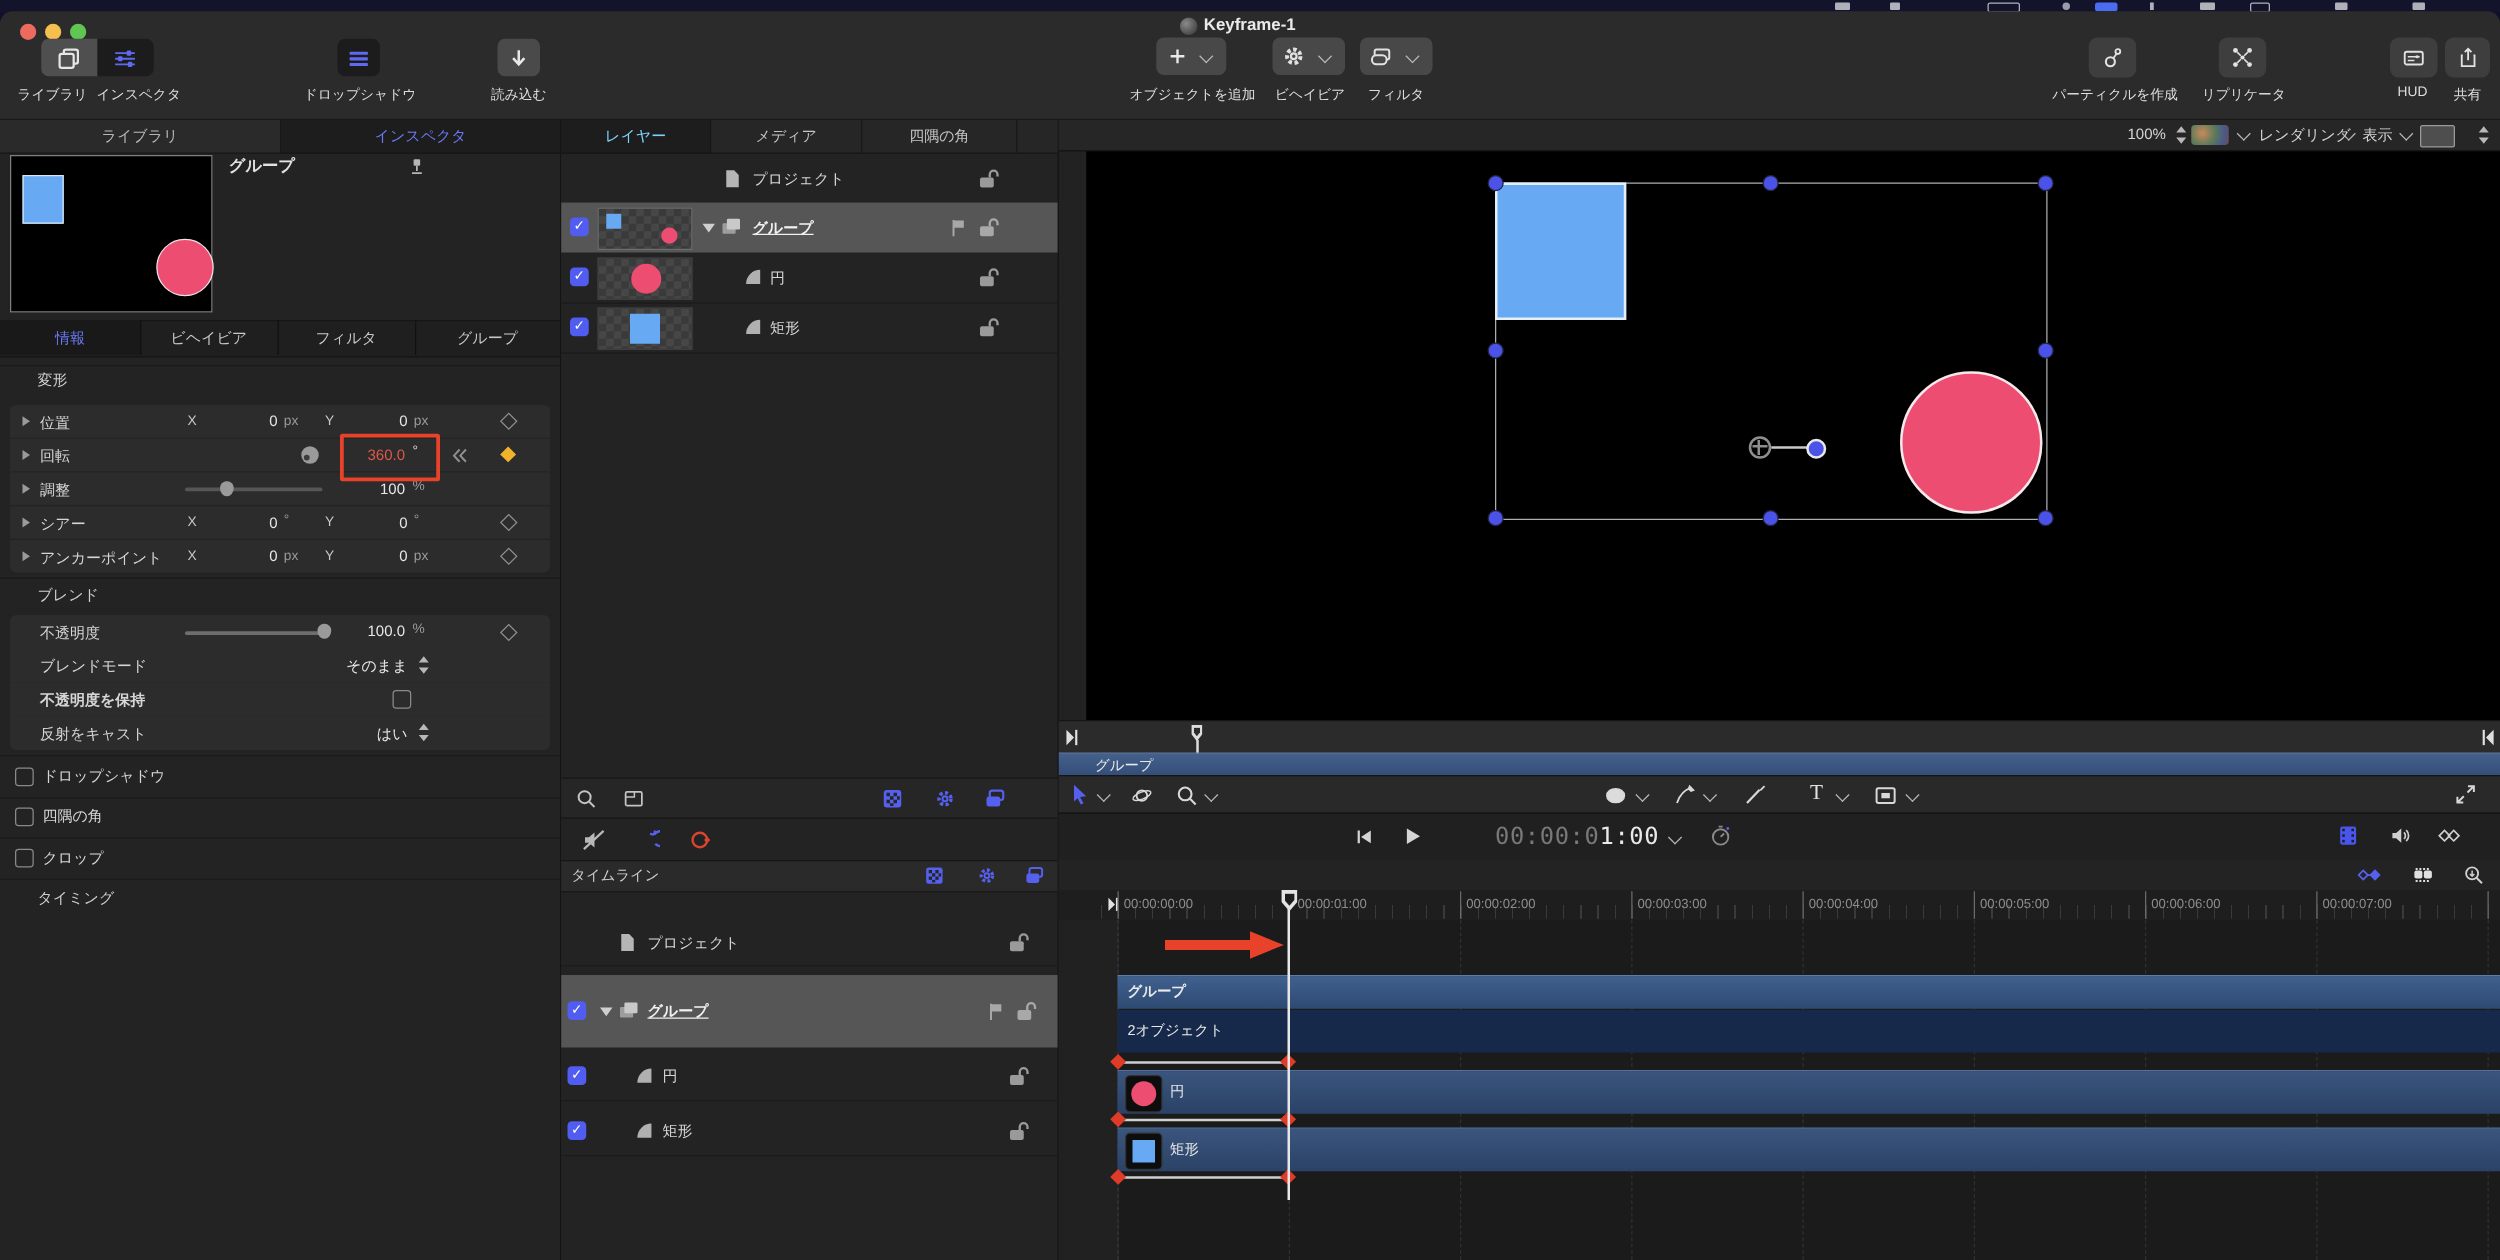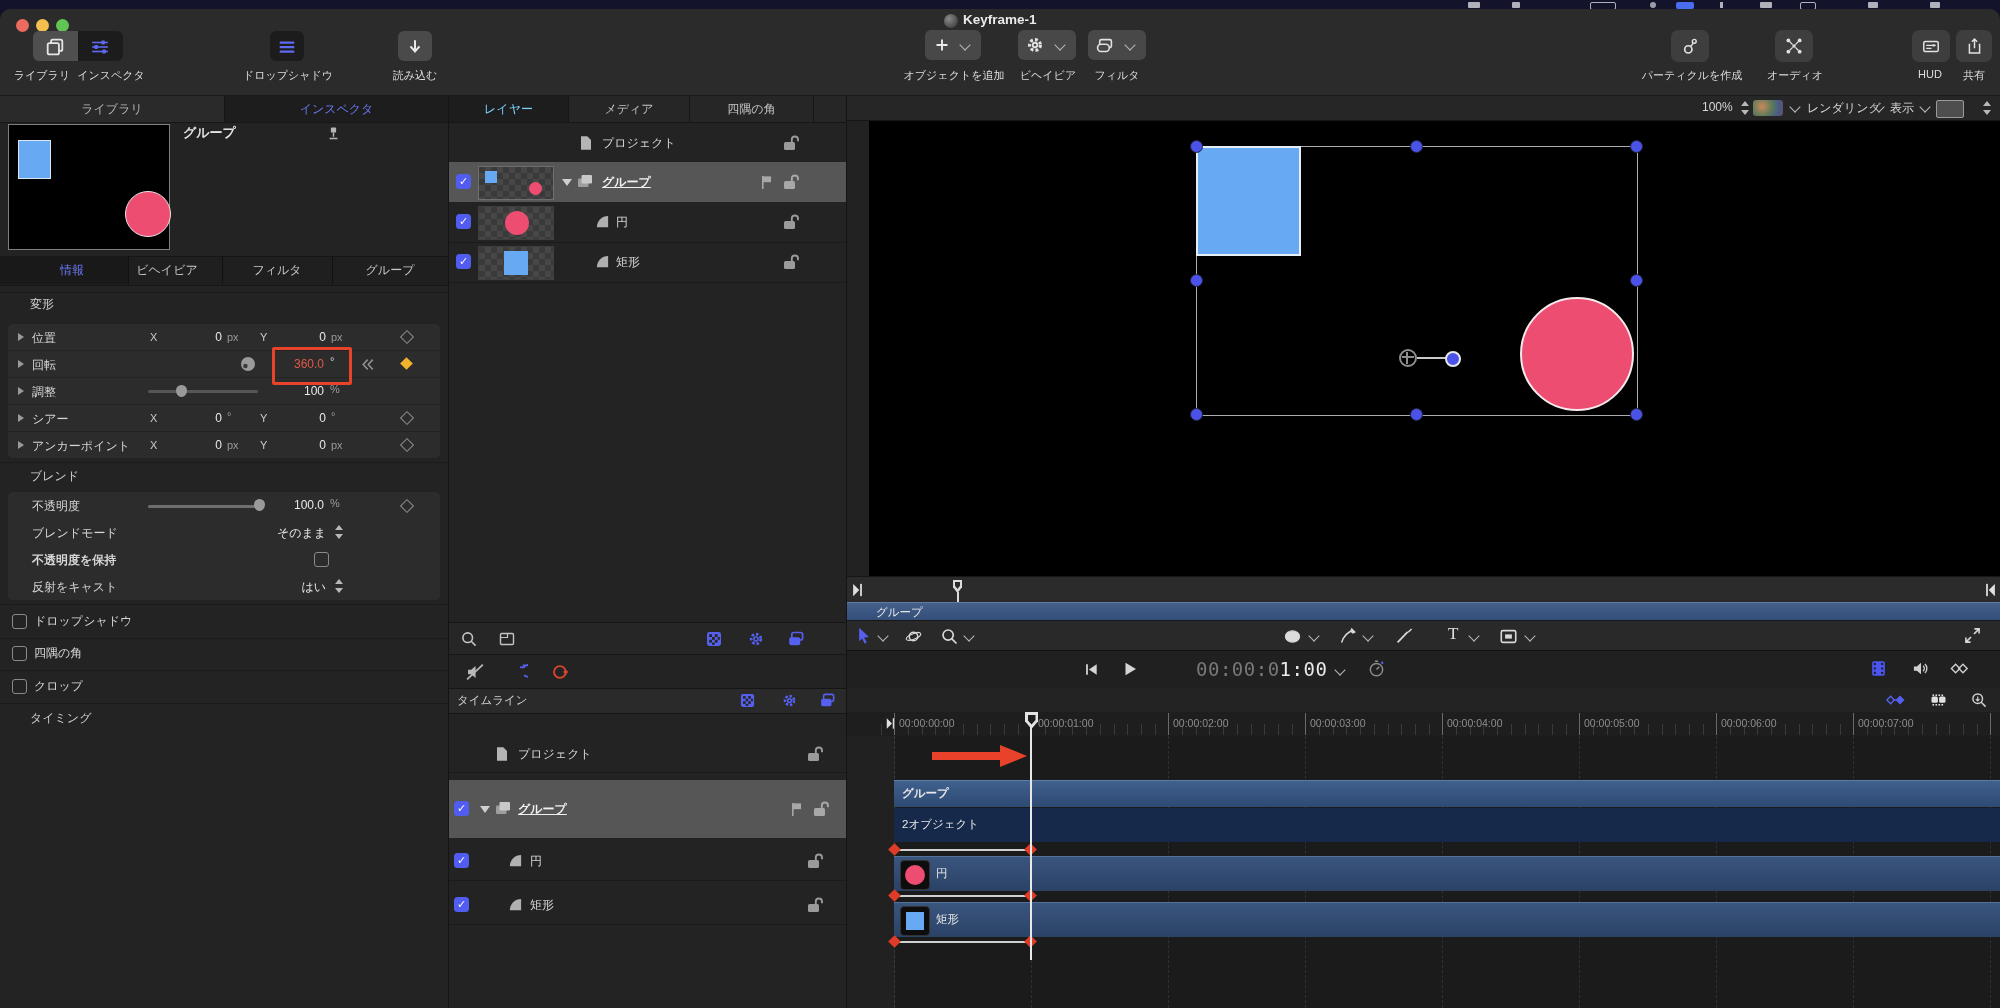--- a/index.html
+++ b/index.html
@@ -331,21 +331,21 @@
       <use href="#s-particle"></use>
     </svg>
 </div>
 <div class="a lbl11" style="left:1634px;top:68px;width:116px;">パーティクルを作成</div>
 
 <div class="a" style="left:1775px;top:30px;width:38px;height:32px;background:#3e3e3e;border-radius:7px;">
   <svg class="ic a" style="left:10px;top:7px;color:#e2e2e2" width="18" height="18">
       <use href="#s-repl"></use>
     </svg>
 </div>
-<div class="a lbl11" style="left:1752px;top:68px;width:86px;">オーディオ</div>
+<div class="a lbl11" style="left:1752px;top:68px;width:86px;">リプリケータ</div>
 
 <div class="a" style="left:1912px;top:30px;width:38px;height:32px;background:#3e3e3e;border-radius:7px;">
   <svg class="ic a" style="left:10px;top:8px;color:#e2e2e2" width="18" height="17">
       <use href="#s-hud"></use>
     </svg>
 </div>
 <div class="a lbl11" style="left:1910px;top:68px;width:40px;">HUD</div>
 
 <div class="a" style="left:1956px;top:30px;width:36px;height:32px;background:#3e3e3e;border-radius:7px;">
   <svg class="ic a" style="left:10px;top:7px;color:#e2e2e2" width="17" height="18">
@@ -368,21 +368,21 @@
 <div class="a" style="left:8px;top:124px;width:160px;height:124px;background:#000;border:1.5px solid #7e7e7e;">
   <div class="a" style="left:9px;top:15px;width:31px;height:37px;background:#67a9f3;border:1px solid #dce6f0;"></div>
   <div class="a" style="left:116px;top:66px;width:44px;height:44px;border-radius:50%;background:#ee4d72;border:1.5px solid #f0e4e8;"></div>
 </div>
 <div class="a txt" style="left:183px;top:124px;font-size:13px;font-weight:700;color:#e2e2e2;">グループ</div>
 <svg class="ic a" style="left:326px;top:126px;color:#b5b5b5" width="15" height="16">
     <use href="#s-pin"></use>
   </svg>
 
 <div class="a" style="left:0;top:256px;width:448px;height:28px;background:#1f1f1f;border-top:1px solid #161616;border-bottom:1px solid #161616;"></div>
-<div class="a" style="left:0;top:256px;width:112px;height:28px;background:#191919;border-right:1px solid #111;padding-left:16px;">
+<div class="a" style="left:0;top:256px;width:112px;height:28px;background:#191919;border-right:1px solid #111;">
   <div class="tabtxt" style="color:#6b79f5;line-height:28px;">情報</div>
 </div>
 <div class="a" style="left:112px;top:256px;width:110px;height:28px;border-right:1px solid #111;">
   <div class="tabtxt" style="color:#c8c8c8;line-height:28px;">ビヘイビア</div>
 </div>
 <div class="a" style="left:222px;top:256px;width:110px;height:28px;border-right:1px solid #111;">
   <div class="tabtxt" style="color:#c8c8c8;line-height:28px;">フィルタ</div>
 </div>
 <div class="a" style="left:332px;top:256px;width:116px;height:28px;">
   <div class="tabtxt" style="color:#c8c8c8;line-height:28px;">グループ</div>

